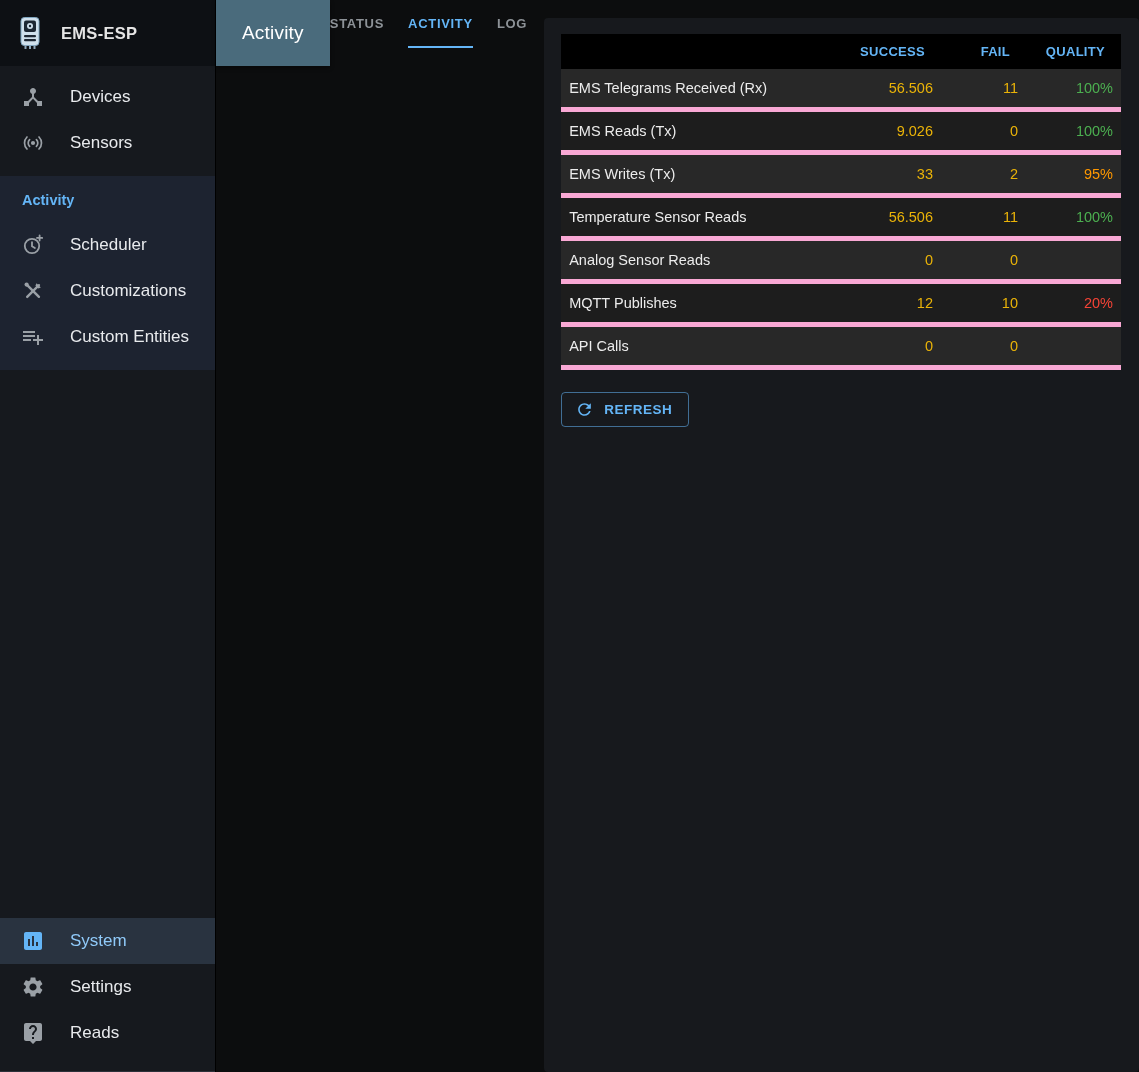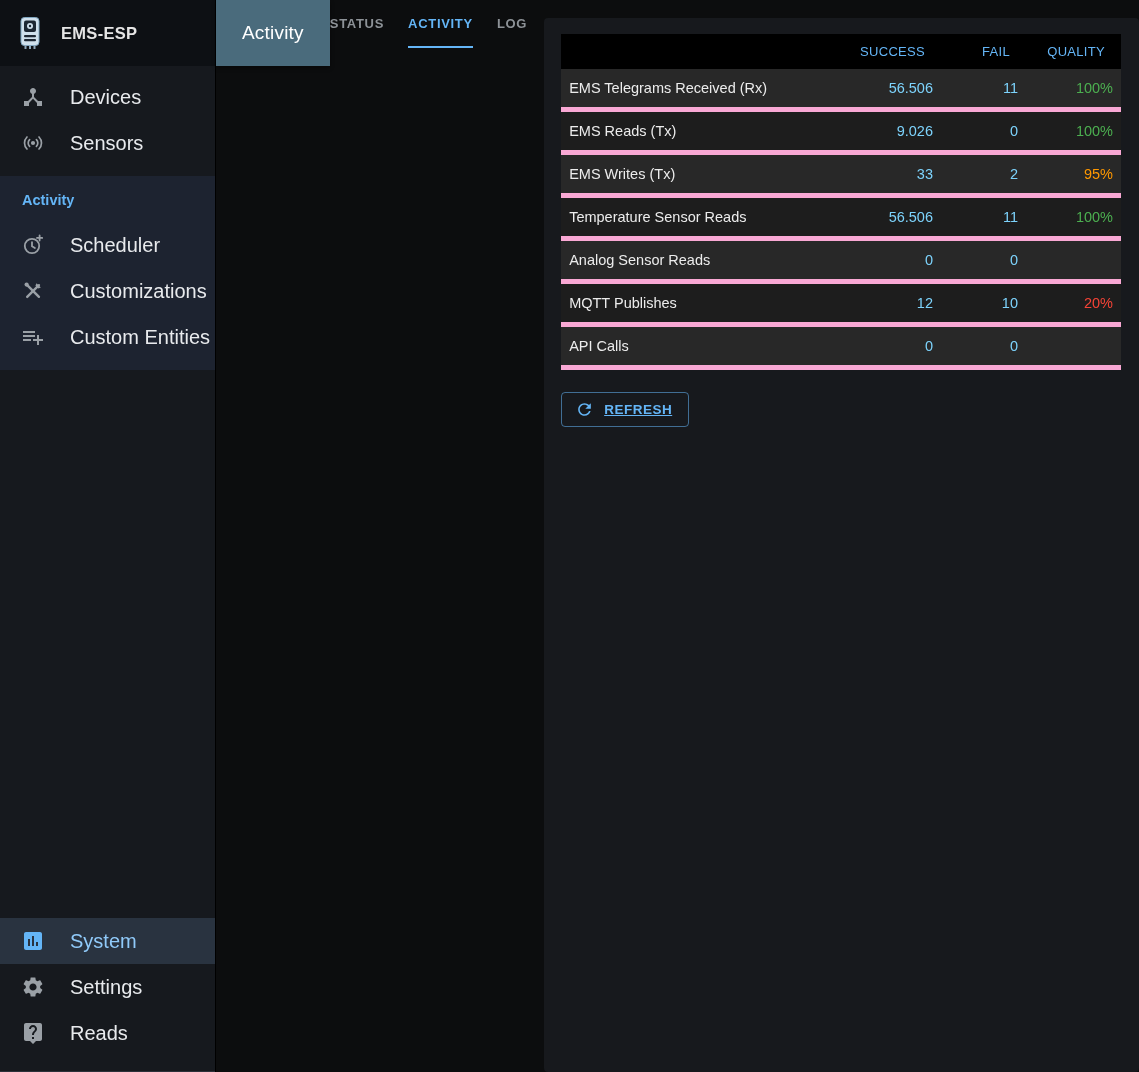--- a/index.html
+++ b/index.html
@@ -26,21 +26,21 @@
   }
   .sidebar-header .app-name {
     font-size: 16.5px; font-weight: 700; color: #e5e5e5; letter-spacing: .3px;
   }
   .logo { width: 36px; height: 36px; display: flex; align-items: center; justify-content: center; }
 
   .nav-group-top { padding-top: 8px; }
   .nav-item {
     height: 46px; display: flex; align-items: center;
     padding: 0 16px 0 21px; gap: 25px;
-    font-size: 20px; color: #e8eaed; cursor: pointer;
+    font-size: 17px; color: #e8eaed; cursor: pointer;
     white-space: nowrap;
   }
   .nav-item .icn {
     width: 24px; height: 24px; flex: 0 0 24px;
     color: #9aa0a6; display: flex; align-items: center; justify-content: center;
   }
   .nav-item .icn svg { width: 24px; height: 24px; }
   .nav-item.active { background: #293340; color: #90caf9; }
   .nav-item.active .icn { color: #64b5f6; }
 
@@ -82,53 +82,52 @@
     width: 906px;
     background: #17191d;
     border-radius: 4px;
     padding: 16px 18px 18px 17px;
   }
 
   table.activity { width: 100%; border-collapse: collapse; }
   table.activity thead th {
     background: #000;
     color: #64b5f6;
-    font-size: 13px; font-weight: 400; letter-spacing: .3px;
+    font-size: 13px; font-weight: 700; letter-spacing: .3px;
     padding: 10px 16px;
     text-align: right;
   }
   table.activity thead th.col-metric { text-align: left; }
   table.activity col.c-success { width: 125px; }
   table.activity col.c-fail { width: 85px; }
   table.activity col.c-quality { width: 95px; }
   table.activity tbody tr:nth-child(odd)  { background: #282828; }
   table.activity tbody tr:nth-child(even) { background: #1d1d1d; }
   table.activity tbody td {
     padding: 11px 8px;
     font-size: 14.5px; color: #ececec;
     border-bottom: 5px solid #f9a8d4;
   }
-  table.activity td.num { text-align: right; color: #7dd3fc; }
+  table.activity td.num { text-align: right; color: #eab308; }
   table.activity td.quality { text-align: right; font-weight: 400; }
   td.quality[data-qc="green"]  { color: #4caf50; }
   td.quality[data-qc="orange"] { color: #ff9800; }
   td.quality[data-qc="red"]    { color: #f44336; }
 
   .refresh-btn {
     margin-top: 22px;
     display: inline-flex; align-items: center; gap: 10px;
     background: transparent;
     border: 1px solid rgba(100,181,246,.55);
     border-radius: 4px;
     color: #64b5f6;
     font-family: inherit;
     font-size: 13.5px; font-weight: 600; letter-spacing: .5px;
     padding: 7px 16px 7px 13px;
     cursor: pointer;
-    text-decoration: underline;
   }
   .refresh-btn svg { width: 19px; height: 19px; }
 </style>
 </head>
 <body>
 
 <div class="root">
 
   <aside class="sidebar">
 

